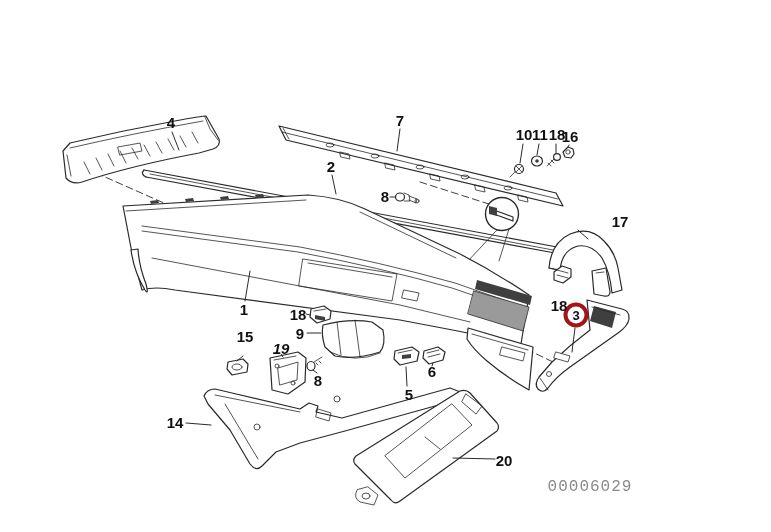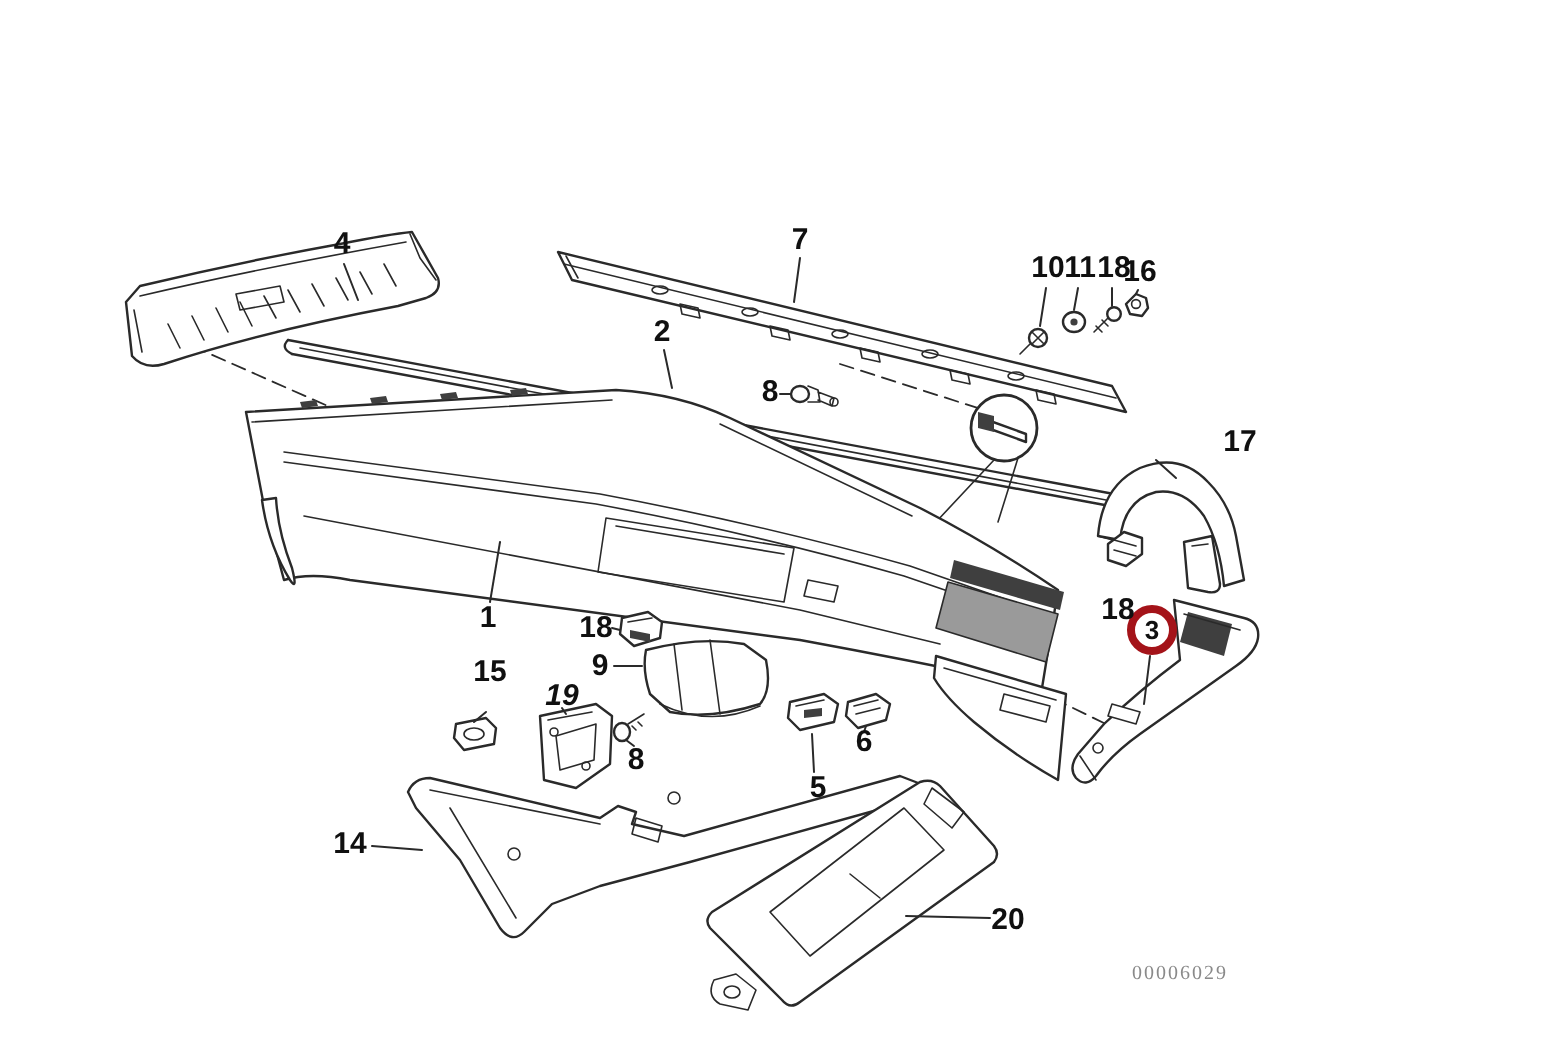--- a/index.html
+++ b/index.html
@@ -21,22 +21,22 @@
     font-weight:bold;font-size:15px;color:#101010;line-height:1;
     white-space:nowrap;cursor:default;
   }
   .callout.circled{
     background:#fff;border:4px solid var(--highlight,#a41319);border-radius:50%;
     width:17px;height:17px;display:flex;align-items:center;justify-content:center;
     font-size:13px;
   }
   .drawing-code{
     position:absolute;transform:translate(-50%,-50%);
-    font-family:Liberation Serif, serif;
-    font-size:10px;color:var(--code,#8a8a8a);letter-spacing:1px;
+    font-family:Liberation Mono, monospace;
+    font-size:16px;color:var(--code,#8a8a8a);letter-spacing:1px;
   }
 </style>
 </head>
 <body>
 
 <div id="stage">
 
   <svg id="art" width="771" height="532" viewBox="0 0 771 532">
 
     <g>

